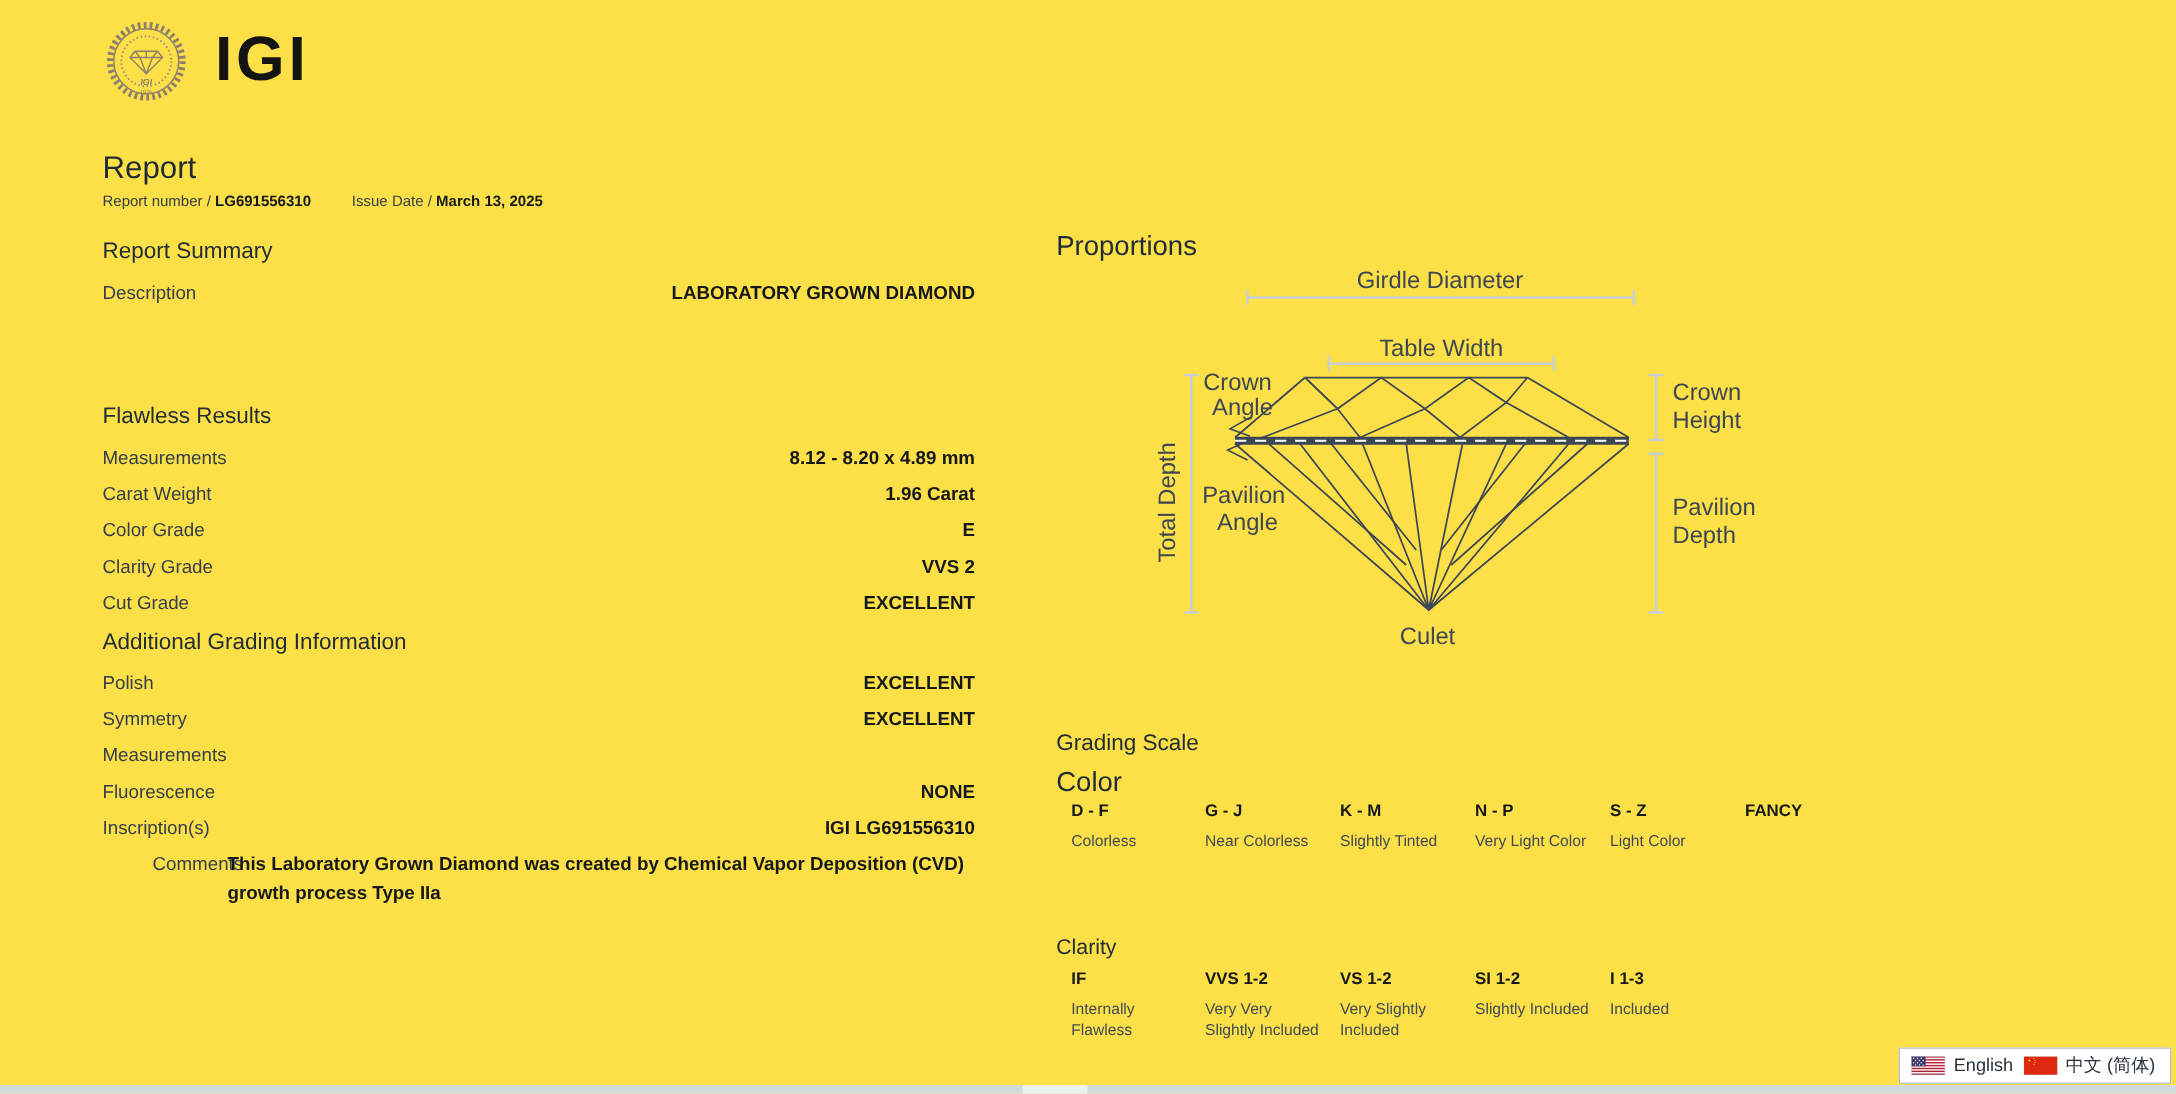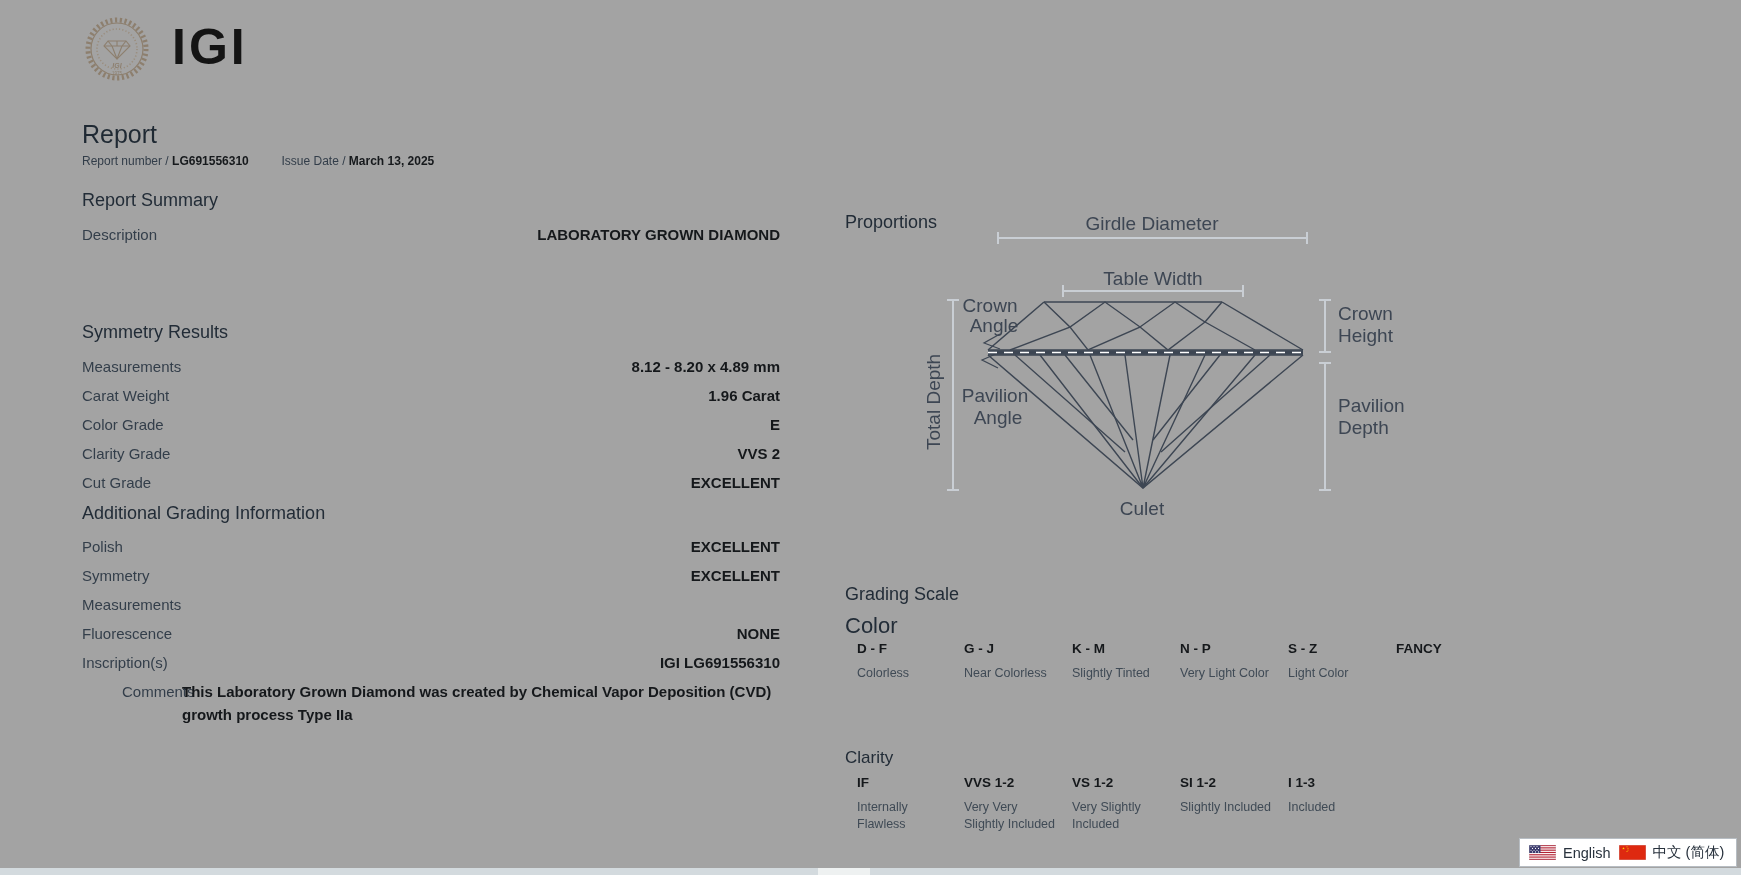--- a/index.html
+++ b/index.html
@@ -1,18 +1,18 @@
 <!DOCTYPE html>
 <html><head>
 <meta charset="utf-8">
 <style>
   * { margin:0; padding:0; box-sizing:border-box; }
   html,body { width:1741px; height:875px; background:#ffffff; overflow:hidden;
     font-family:"Liberation Sans", sans-serif; color:#28323d; }
-  .page { position:relative; width:1741px; height:875px; background:#a3a3a3; }
+  .page { position:relative; width:1741px; height:875px; background:#fde047; }
 
   
   .seal { position:absolute; left:84px; top:16px; }
   .wordmark { position:absolute; left:172px; top:18px; font-size:50px; font-weight:700;
     letter-spacing:3px; color:#141414; }
 
   
   .report-title { position:absolute; left:82px; top:120px; font-size:25px; font-weight:500; color:#1f2933; }
   .meta { position:absolute; left:82px; top:154px; font-size:12px; color:#323d49; }
   .meta b { color:#16191c; }
@@ -22,21 +22,21 @@
 
   .row { position:absolute; left:82px; width:698px; font-size:15px; }
   .row .lbl { color:#333e4a; }
   .row .val { position:absolute; right:0; top:0; font-weight:700; color:#15181b; text-align:right; }
 
   .comments-row { position:absolute; left:82px; width:700px; font-size:15px; }
   .comments-row .lbl { position:absolute; left:0; top:3px; color:#333e4a;margin-left:40px; }
   .comments-row .val { position:absolute; left:100px; width:592px; font-weight:700; color:#15181b; line-height:23px; }
 
   
-  .prop-head { position:absolute; left:845px; top:184px; font-size:18px; color:#222c37;margin-top:28px; }
+  .prop-head { position:absolute; left:845px; top:184px; font-size:22px; color:#222c37; }
   .diagram { position:absolute; left:920px; top:200px; }
   .diagram text { font-family:"Liberation Sans", sans-serif; font-size:19px; fill:#3d4653; }
 
   .gs-head { position:absolute; left:845px; top:584px; font-size:18px; color:#222c37; }
   .color-head { position:absolute; left:845px; top:613px; font-size:22px; color:#222c37; }
   .clarity-head { position:absolute; left:845px; top:748px; font-size:17px; color:#222c37; }
 
   .grade-col { position:absolute; width:100px; }
   .grade-col .g { font-size:13.5px; font-weight:700; color:#15181b; }
   .grade-col .d { margin-top:9px; font-size:12.5px; line-height:17px; color:#3f4a55; width:92px; }
@@ -79,21 +79,21 @@
     <b>March 13, 2025</b>
   </div>
 
   <div class="sec-head" style="top:190px">Report Summary</div>
 
   <div class="row" style="top:226px">
     <span class="lbl">Description</span>
     <span class="val">LABORATORY GROWN DIAMOND</span>
   </div>
 
-  <div class="sec-head" style="top:322px">Symmetry Results</div>
+  <div class="sec-head" style="top:322px">Flawless Results</div>
 
   <div class="row" style="top:358px">
     <span class="lbl">Measurements</span>
     <span class="val">8.12 - 8.20 x 4.89 mm</span>
   </div>
   <div class="row" style="top:387px">
     <span class="lbl">Carat Weight</span>
     <span class="val">1.96 Carat</span>
   </div>
   <div class="row" style="top:416px">

